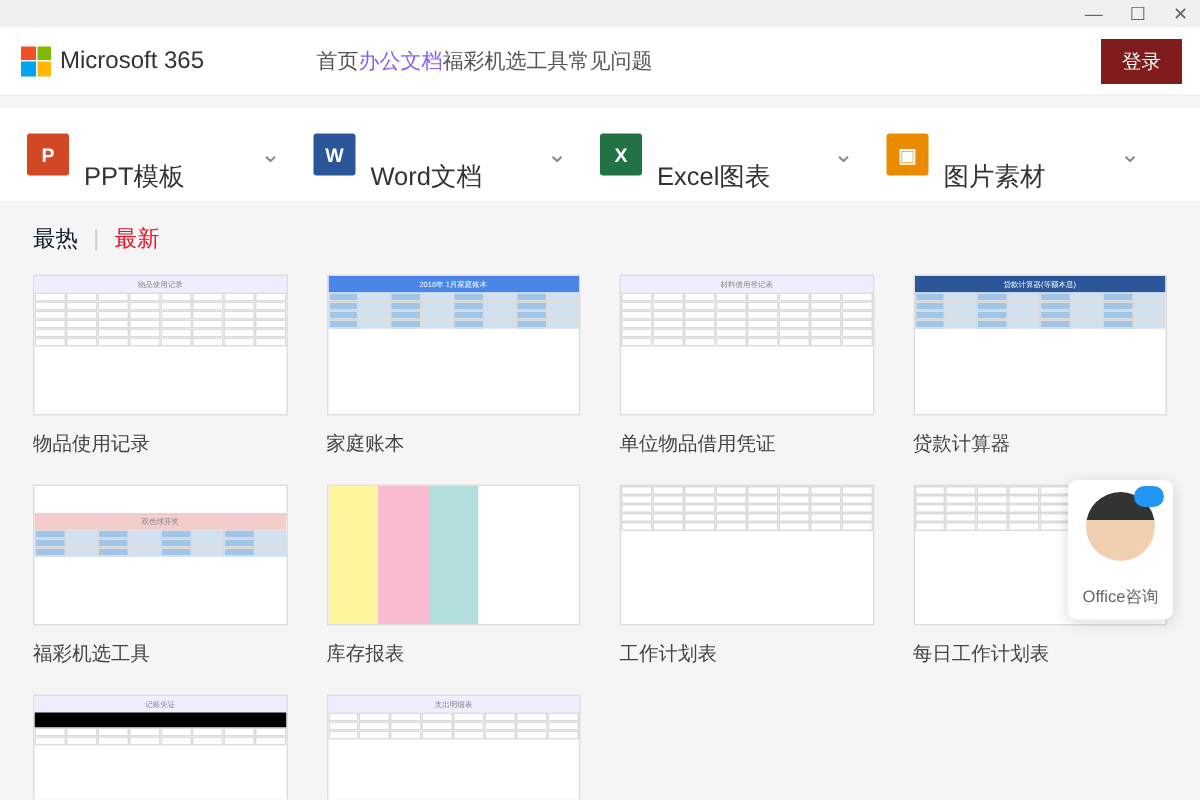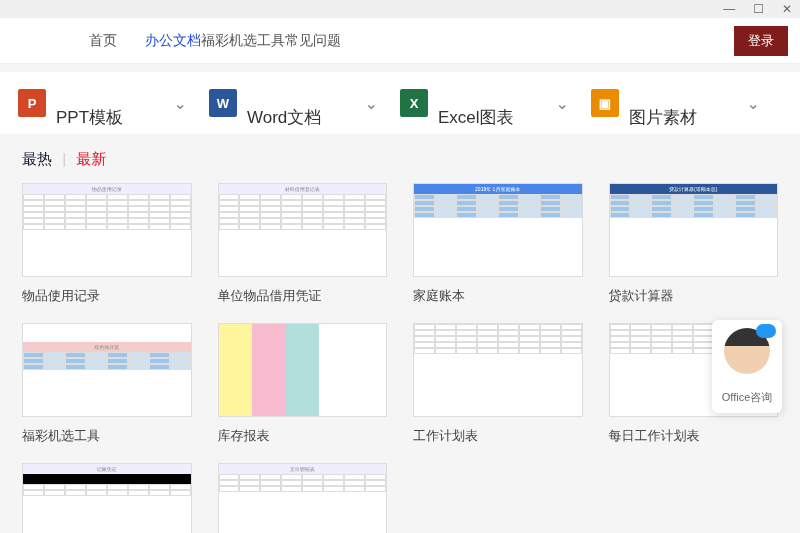--- a/index.html
+++ b/index.html
@@ -6,21 +6,21 @@
 body { background: #f5f5f5; width: 800px; height: 533px; overflow: hidden; position: relative; }
 .titlebar { height: 18px; background: #f0f0f0; display: flex; justify-content: flex-end; align-items: center; padding-right: 8px; gap: 18px; color: #666; font-size: 12px; }
 .titlebar span { cursor: pointer; }
 .header { background: #fff; height: 46px; display: flex; align-items: center; padding: 0 12px 0 14px; border-bottom: 1px solid #eee; }
 .logo { display: flex; align-items: center; gap: 6px; }
 .logo-icon { width: 20px; height: 20px; display: grid; grid-template-columns: 1fr 1fr; grid-template-rows: 1fr 1fr; gap: 1px; }
 .logo-icon div:nth-child(1){background:#f25022;} .logo-icon div:nth-child(2){background:#7fba00;} .logo-icon div:nth-child(3){background:#00a4ef;} .logo-icon div:nth-child(4){background:#ffb900;}
 .logo-text { font-size: 16px; color: #333; font-weight: 500; }
 .nav { display: flex; margin-left: 75px; font-size: 14px; color: #555; }
 .nav-item { cursor: pointer; }
-.nav-item.active { color: #1d4ed8; margin-left: 28px; }
+.nav-item.active { color: #8b5cf6; }
 .login-btn { margin-left: auto; background: #7f1d1d; color: #fff; font-size: 13px; padding: 6px 14px; border: none; cursor: pointer; }
 .category-bar { background: #fff; height: 62px; display: flex; align-items: center; padding: 0 18px; margin-top: 8px; gap: 0; }
 .cat { flex: 1; display: flex; align-items: center; gap: 10px; cursor: pointer; }
 .cat-icon { width: 28px; height: 28px; display: flex; align-items: center; justify-content: center; color: #fff; font-size: 13px; font-weight: bold; border-radius: 2px; }
 .cat-label { font-size: 17px; color: #333; margin-top: 28px; }
 .cat-chevron { margin-left: auto; margin-right: 22px; color: #888; }
 .sort-bar { padding: 16px 22px 10px; font-size: 15px; color: #555; }
 .sort-hot { color: #0f172a; }
 .sort-sep { color: #ccc; margin: 0 6px; }
 .sort-new { color: #e81123; }
@@ -46,20 +46,29 @@
 </head>
 <body>
 
 <div class="titlebar">
   <span>—</span>
   <span>☐</span>
   <span>✕</span>
 </div>
 
 <div class="header">
+  <div class="logo">
+    <div class="logo-icon">
+        <div></div>
+        <div></div>
+        <div></div>
+        <div></div>
+      </div>
+    <span class="logo-text">Microsoft 365</span>
+  </div>
   <div class="nav">
     <span class="nav-item">首页</span>
     <span class="nav-item active">办公文档</span>
     <span class="nav-item">福彩机选工具</span>
     <span class="nav-item">常见问题</span>
   </div>
   <button class="login-btn">登录</button>
 </div>
 
 <div class="category-bar">
@@ -142,76 +151,20 @@
           <div></div>
           <div></div>
           <div></div>
           <div></div>
           <div></div>
         </div>
       </div>
     <div class="card-title">物品使用记录</div>
   </div>
   <div class="card">
-    <div class="thumb">
-        <div class="t-head">材料借用登记表</div>
-        <div class="t-grid">
-          <div></div>
-          <div></div>
-          <div></div>
-          <div></div>
-          <div></div>
-          <div></div>
-          <div></div>
-          <div></div>
-          <div></div>
-          <div></div>
-          <div></div>
-          <div></div>
-          <div></div>
-          <div></div>
-          <div></div>
-          <div></div>
-          <div></div>
-          <div></div>
-          <div></div>
-          <div></div>
-          <div></div>
-          <div></div>
-          <div></div>
-          <div></div>
-          <div></div>
-          <div></div>
-          <div></div>
-          <div></div>
-          <div></div>
-          <div></div>
-          <div></div>
-          <div></div>
-          <div></div>
-          <div></div>
-          <div></div>
-          <div></div>
-          <div></div>
-          <div></div>
-          <div></div>
-          <div></div>
-          <div></div>
-          <div></div>
-          <div></div>
-          <div></div>
-          <div></div>
-          <div></div>
-          <div></div>
-          <div></div>
-        </div>
-      </div>
-    <div class="card-title">单位物品借用凭证</div>
-  </div>
-  <div class="card">
     <div class="thumb t-blue">
         <div class="t-head" style="background:#4a86e8;color:#fff">2018年 1月家庭账本</div>
         <div class="t-grid">
           <div class="t-row"></div>
           <div class="t-row"></div>
           <div class="t-row"></div>
           <div class="t-row"></div>
           <div class="t-row"></div>
           <div class="t-row"></div>
           <div class="t-row"></div>
@@ -236,20 +189,76 @@
           <div class="t-row"></div>
           <div class="t-row"></div>
           <div class="t-row"></div>
           <div class="t-row"></div>
           <div class="t-row"></div>
           <div class="t-row"></div>
           <div class="t-row"></div>
         </div>
       </div>
     <div class="card-title">家庭账本</div>
+  </div>
+  <div class="card">
+    <div class="thumb">
+        <div class="t-head">材料借用登记表</div>
+        <div class="t-grid">
+          <div></div>
+          <div></div>
+          <div></div>
+          <div></div>
+          <div></div>
+          <div></div>
+          <div></div>
+          <div></div>
+          <div></div>
+          <div></div>
+          <div></div>
+          <div></div>
+          <div></div>
+          <div></div>
+          <div></div>
+          <div></div>
+          <div></div>
+          <div></div>
+          <div></div>
+          <div></div>
+          <div></div>
+          <div></div>
+          <div></div>
+          <div></div>
+          <div></div>
+          <div></div>
+          <div></div>
+          <div></div>
+          <div></div>
+          <div></div>
+          <div></div>
+          <div></div>
+          <div></div>
+          <div></div>
+          <div></div>
+          <div></div>
+          <div></div>
+          <div></div>
+          <div></div>
+          <div></div>
+          <div></div>
+          <div></div>
+          <div></div>
+          <div></div>
+          <div></div>
+          <div></div>
+          <div></div>
+          <div></div>
+        </div>
+      </div>
+    <div class="card-title">单位物品借用凭证</div>
   </div>
   <div class="card">
     <div class="thumb t-blue">
         <div class="t-head" style="background:#2b579a;color:#fff">贷款计算器(等额本息)</div>
         <div class="t-grid">
           <div class="t-row"></div>
           <div class="t-row"></div>
           <div class="t-row"></div>
           <div class="t-row"></div>
           <div class="t-row"></div>

